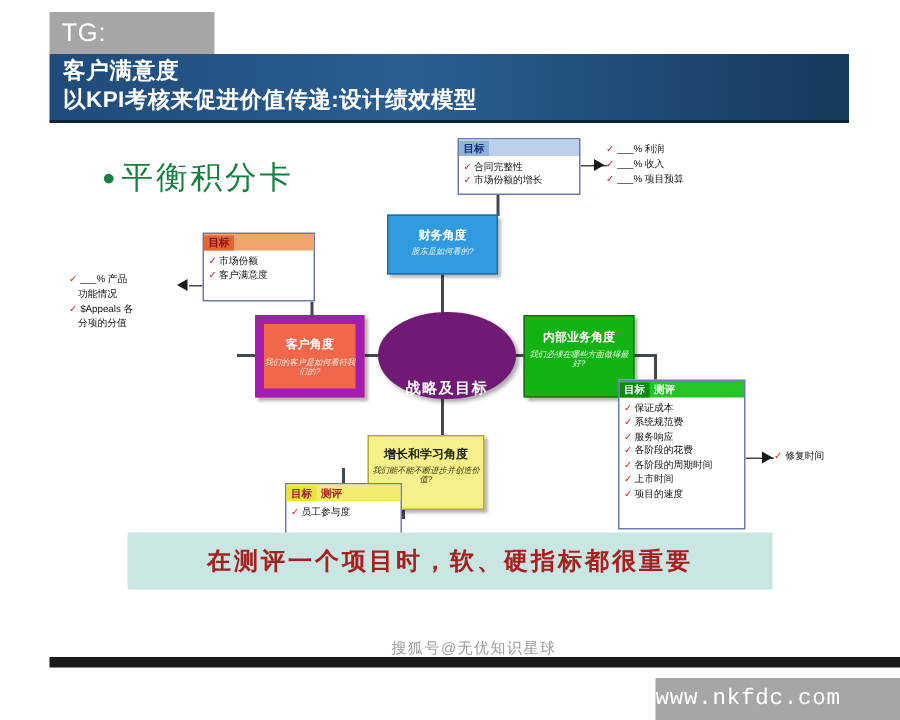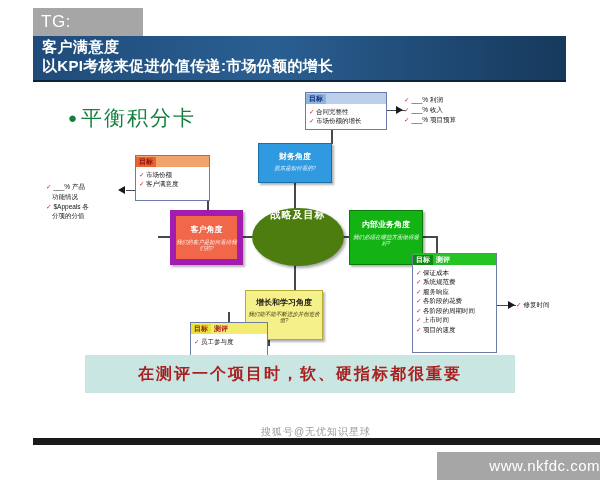--- a/index.html
+++ b/index.html
@@ -64,23 +64,23 @@
   .box-int .s{color:#e4ffe4;font-size:5.5px;margin-top:4px;}
 
   .box-learn{left:245px;top:290px;width:78px;height:50px;background:#f5f08a;
              border:1px solid #b5ac35;}
   .box-learn .t{color:#1b1b1b;font-size:8px;margin-top:6px;}
   .box-learn .s{color:#3a3a10;font-size:5.5px;margin-top:3px;}
 
   
   .core{
     position:absolute;left:252px;top:208px;width:92px;height:58px;
-    background:#4d7c0f;border-radius:50%;
+    background:#701a75;border-radius:50%;
     box-shadow:2px 2px 3px rgba(0,0,0,.35);
-    display:flex;align-items:flex-start;justify-content:center;
+    display:flex;align-items:flex-end;justify-content:center;
   }
   .core span{color:#ffffff;font-size:10px;font-weight:bold;letter-spacing:1px;}
 
   
   .ln{position:absolute;background:#44484f;}
 
   
   .panel{position:absolute;box-sizing:border-box;background:#ffffff;
          border:1px solid #6d7ba8;}
   .panel .hd{display:flex;height:11px;align-items:center;}
@@ -134,33 +134,33 @@
   
   .foot-wm{
     position:absolute;left:16px;top:425px;width:600px;text-align:center;
     color:#9a9a9a;font-size:10px;letter-spacing:1px;
   }
   .foot-bar{position:absolute;left:33px;top:438px;width:567px;height:7px;
             background:#1a1a1a;}
   .foot-url{
     position:absolute;left:437px;top:452px;width:163px;height:28px;
     background:rgba(150,150,150,.85);color:#ffffff;font-size:15px;
-    line-height:28px;text-align:right;box-sizing:border-box;letter-spacing:.5px;
+    line-height:28px;text-align:left;box-sizing:border-box;letter-spacing:.5px;font-family:Liberation Mono, monospace;
   }
 </style>
 </head>
 <body>
 
 <div class="slide">
 
   <div class="tg-tag">TG: MYYJJPP</div>
 
   <div class="banner">
     <div class="l1">客户满意度</div>
-    <div class="l2">以KPI考核来促进价值传递:市场份额的增长</div>
+    <div class="l2">以KPI考核来促进价值传递:设计绩效模型</div>
   </div>
   <div class="banner-underline"></div>
 
   <div class="headline">
     <span class="dot">●</span><span>平衡积分卡</span>
   </div>
 
   <div class="ln" style="left:294px;top:183px;width:2px;height:27px;"></div>
 
   <div class="ln" style="left:294px;top:264px;width:2px;height:28px;"></div>

